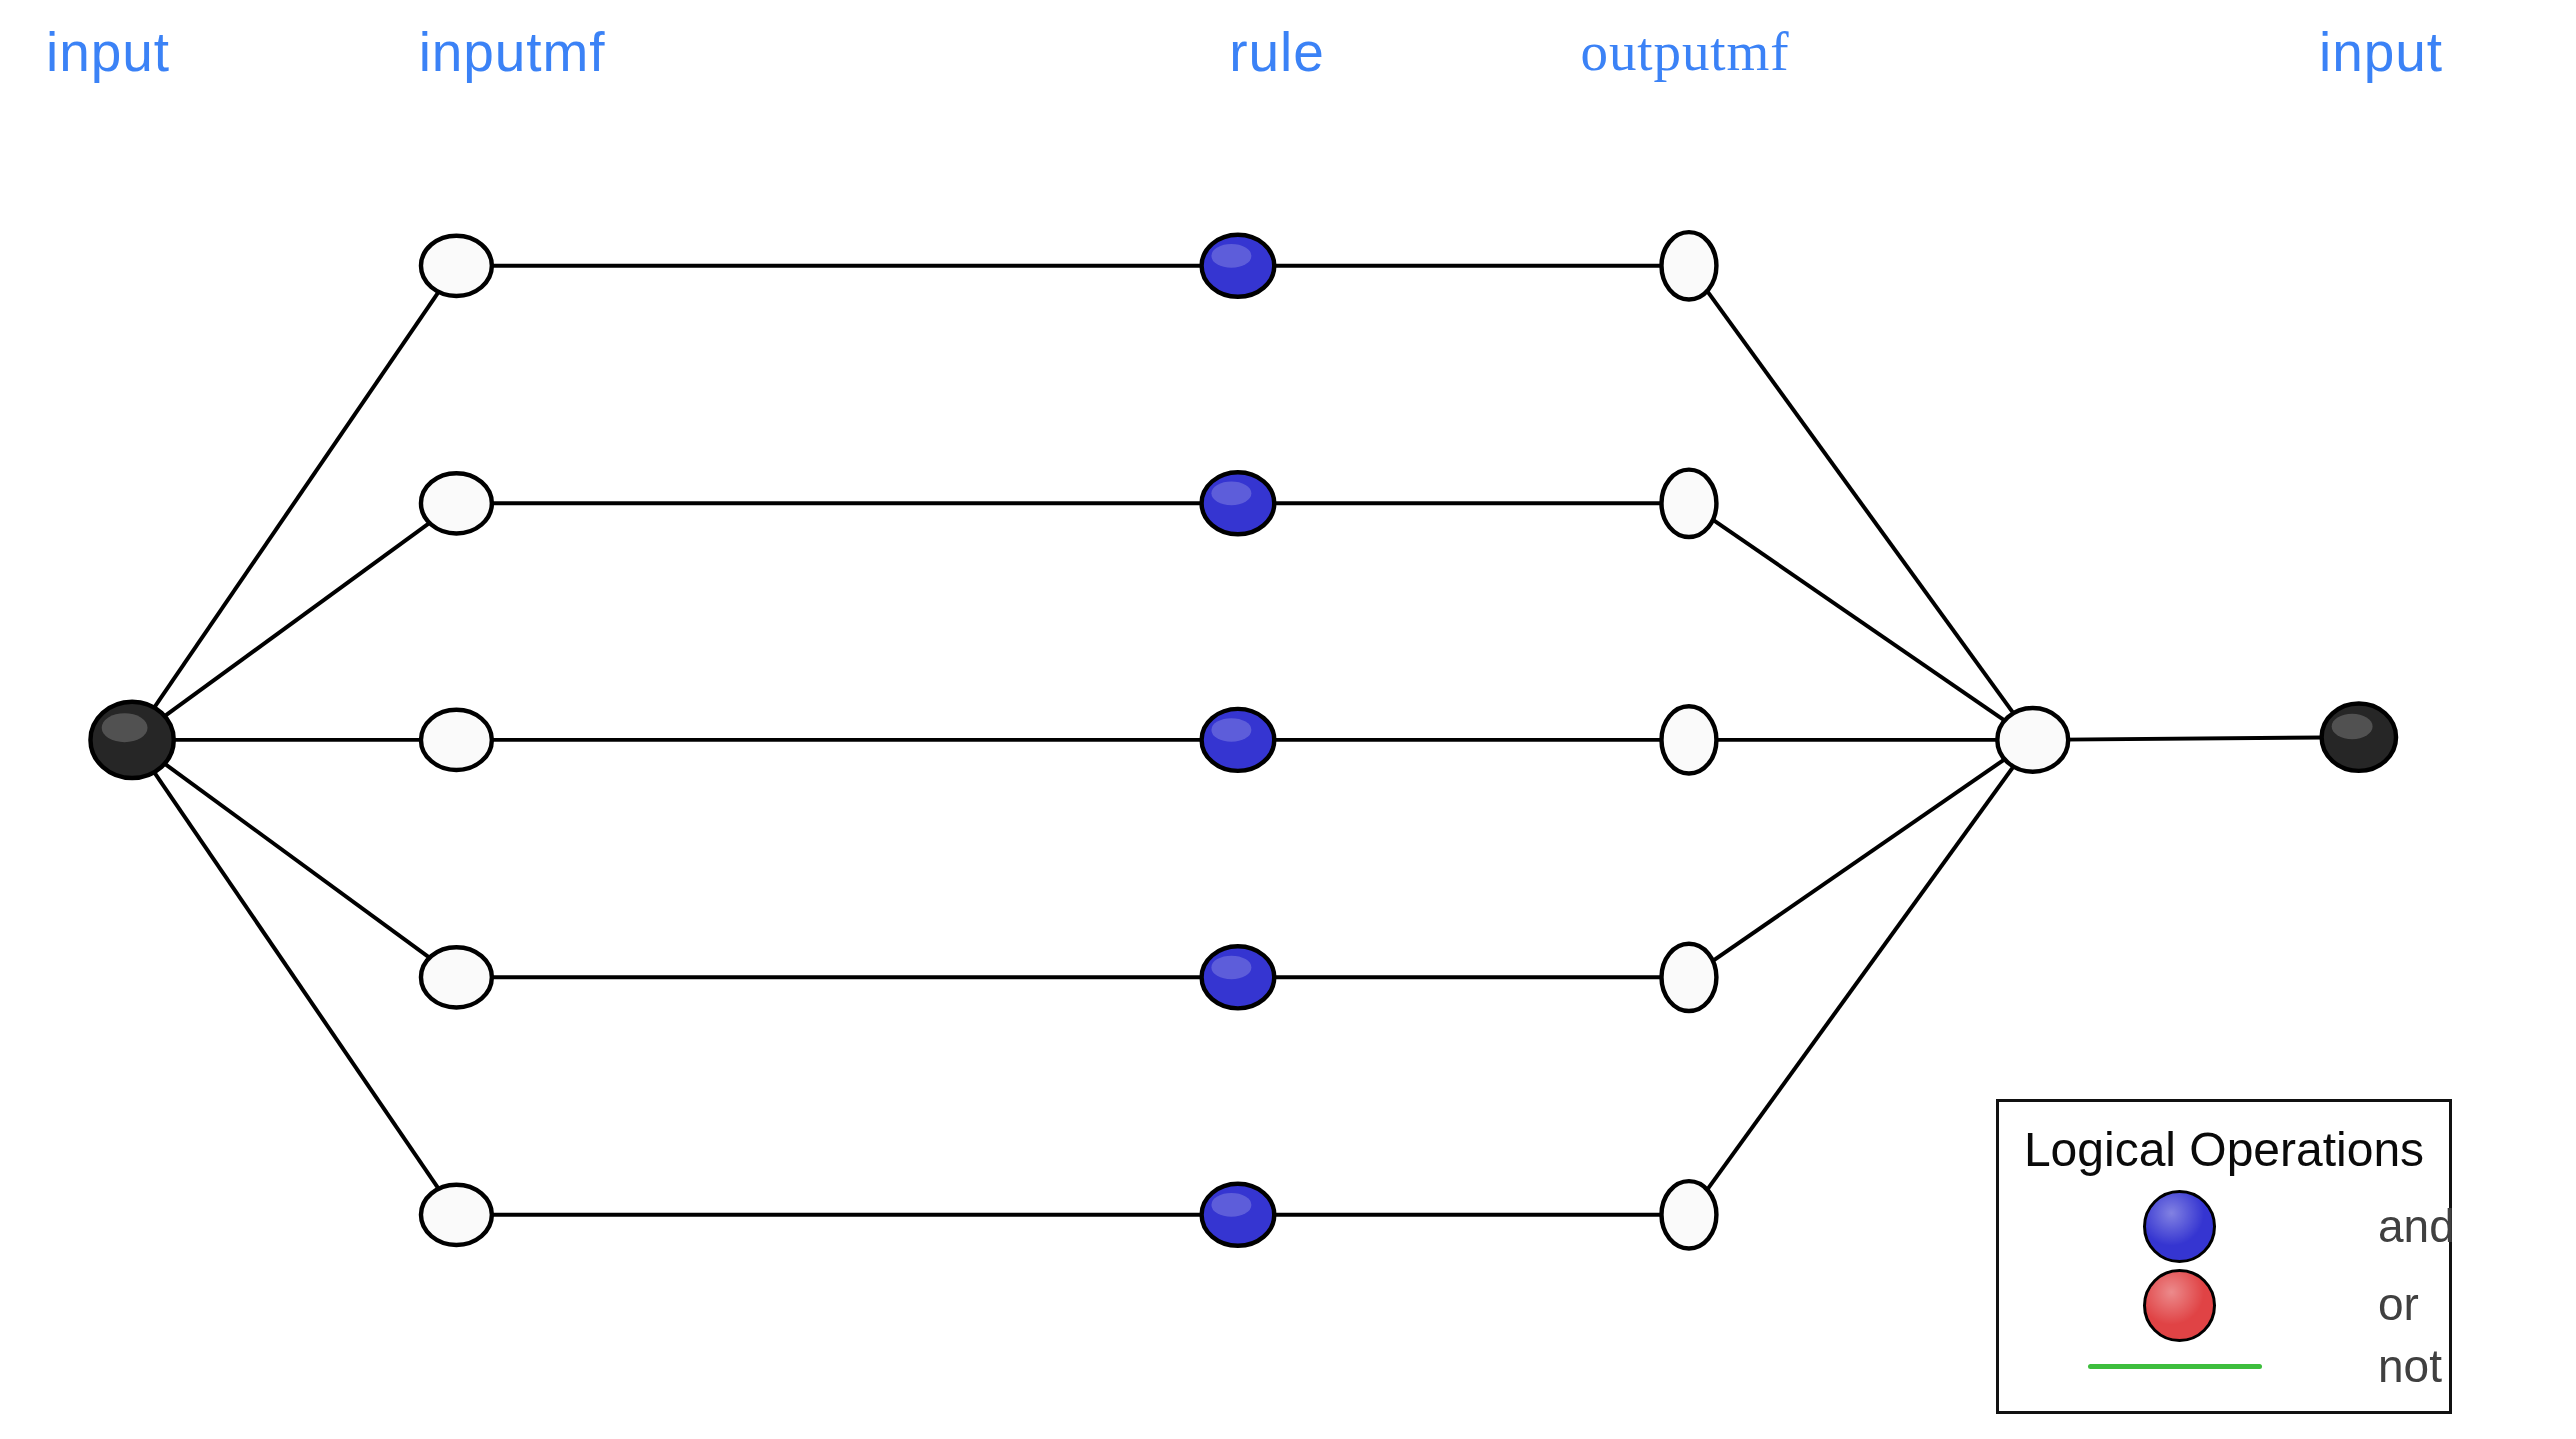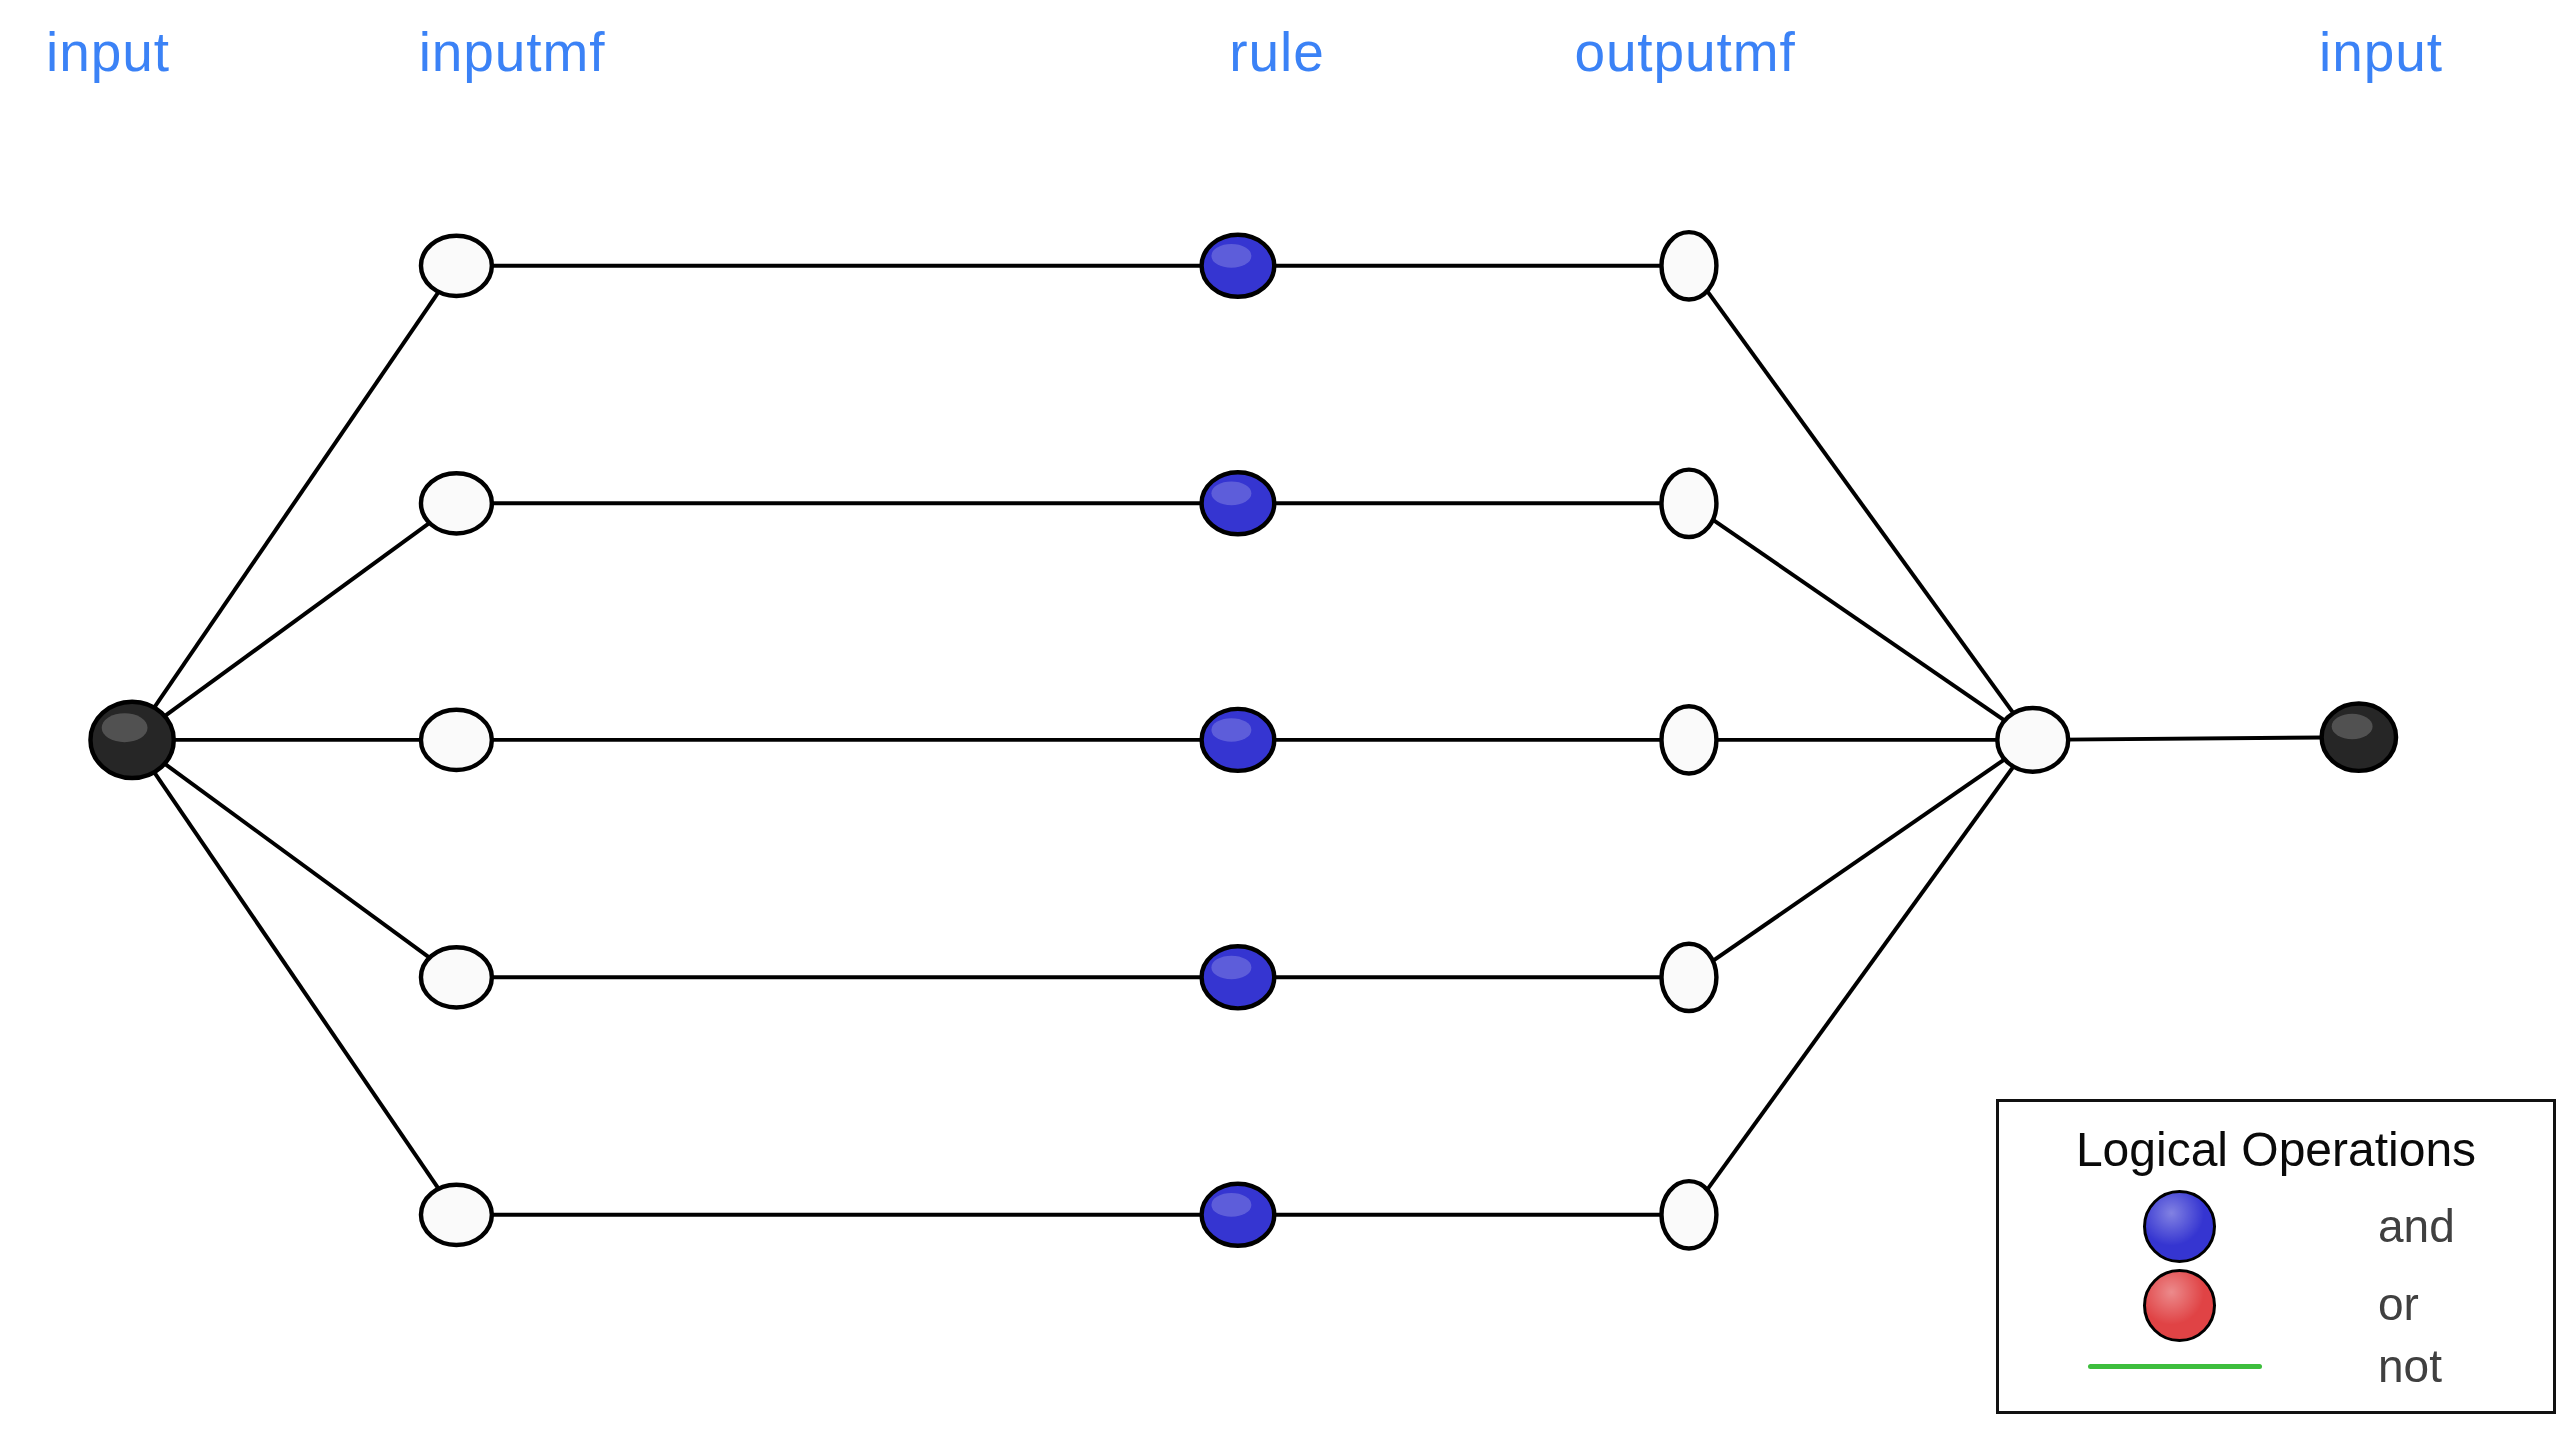--- a/index.html
+++ b/index.html
@@ -16,35 +16,35 @@
     top:19.5px;
     transform:translateX(-50%);
     font-size:55px;
     color:#3b82f6;
     letter-spacing:0.9px;
     white-space:nowrap;
   }
   #col-label-input   {left:108px;}
   #col-label-inputmf {left:512px;}
   #col-label-rule    {left:1265px;margin-left:12px;}
-  #col-label-outputmf{left:1685px;}
+  #col-label-outputmf{left:1685px;font-family:Liberation Serif, serif;}
   #col-label-output  {left:2381px;}
 
   
   #net{
     position:absolute;left:0;top:0;width:2576px;height:1439px;
   }
   #net line.edge{stroke:#000000;stroke-width:4.5;}
   #net ellipse.node{stroke:#000000;stroke-width:5;}
 
   
   #legend{
     position:absolute;
     left:1996px;top:1099px;
-    width:560px;height:315px;
+    width:456px;height:315px;
     border:3.5px solid #111111;
     background:#ffffff;
     box-sizing:border-box;
   }
   #legend-title{
     position:absolute;
     left:0;top:19.5px;width:100%;
     text-align:center;
     font-size:48px;
     color:#0a0a0a;

